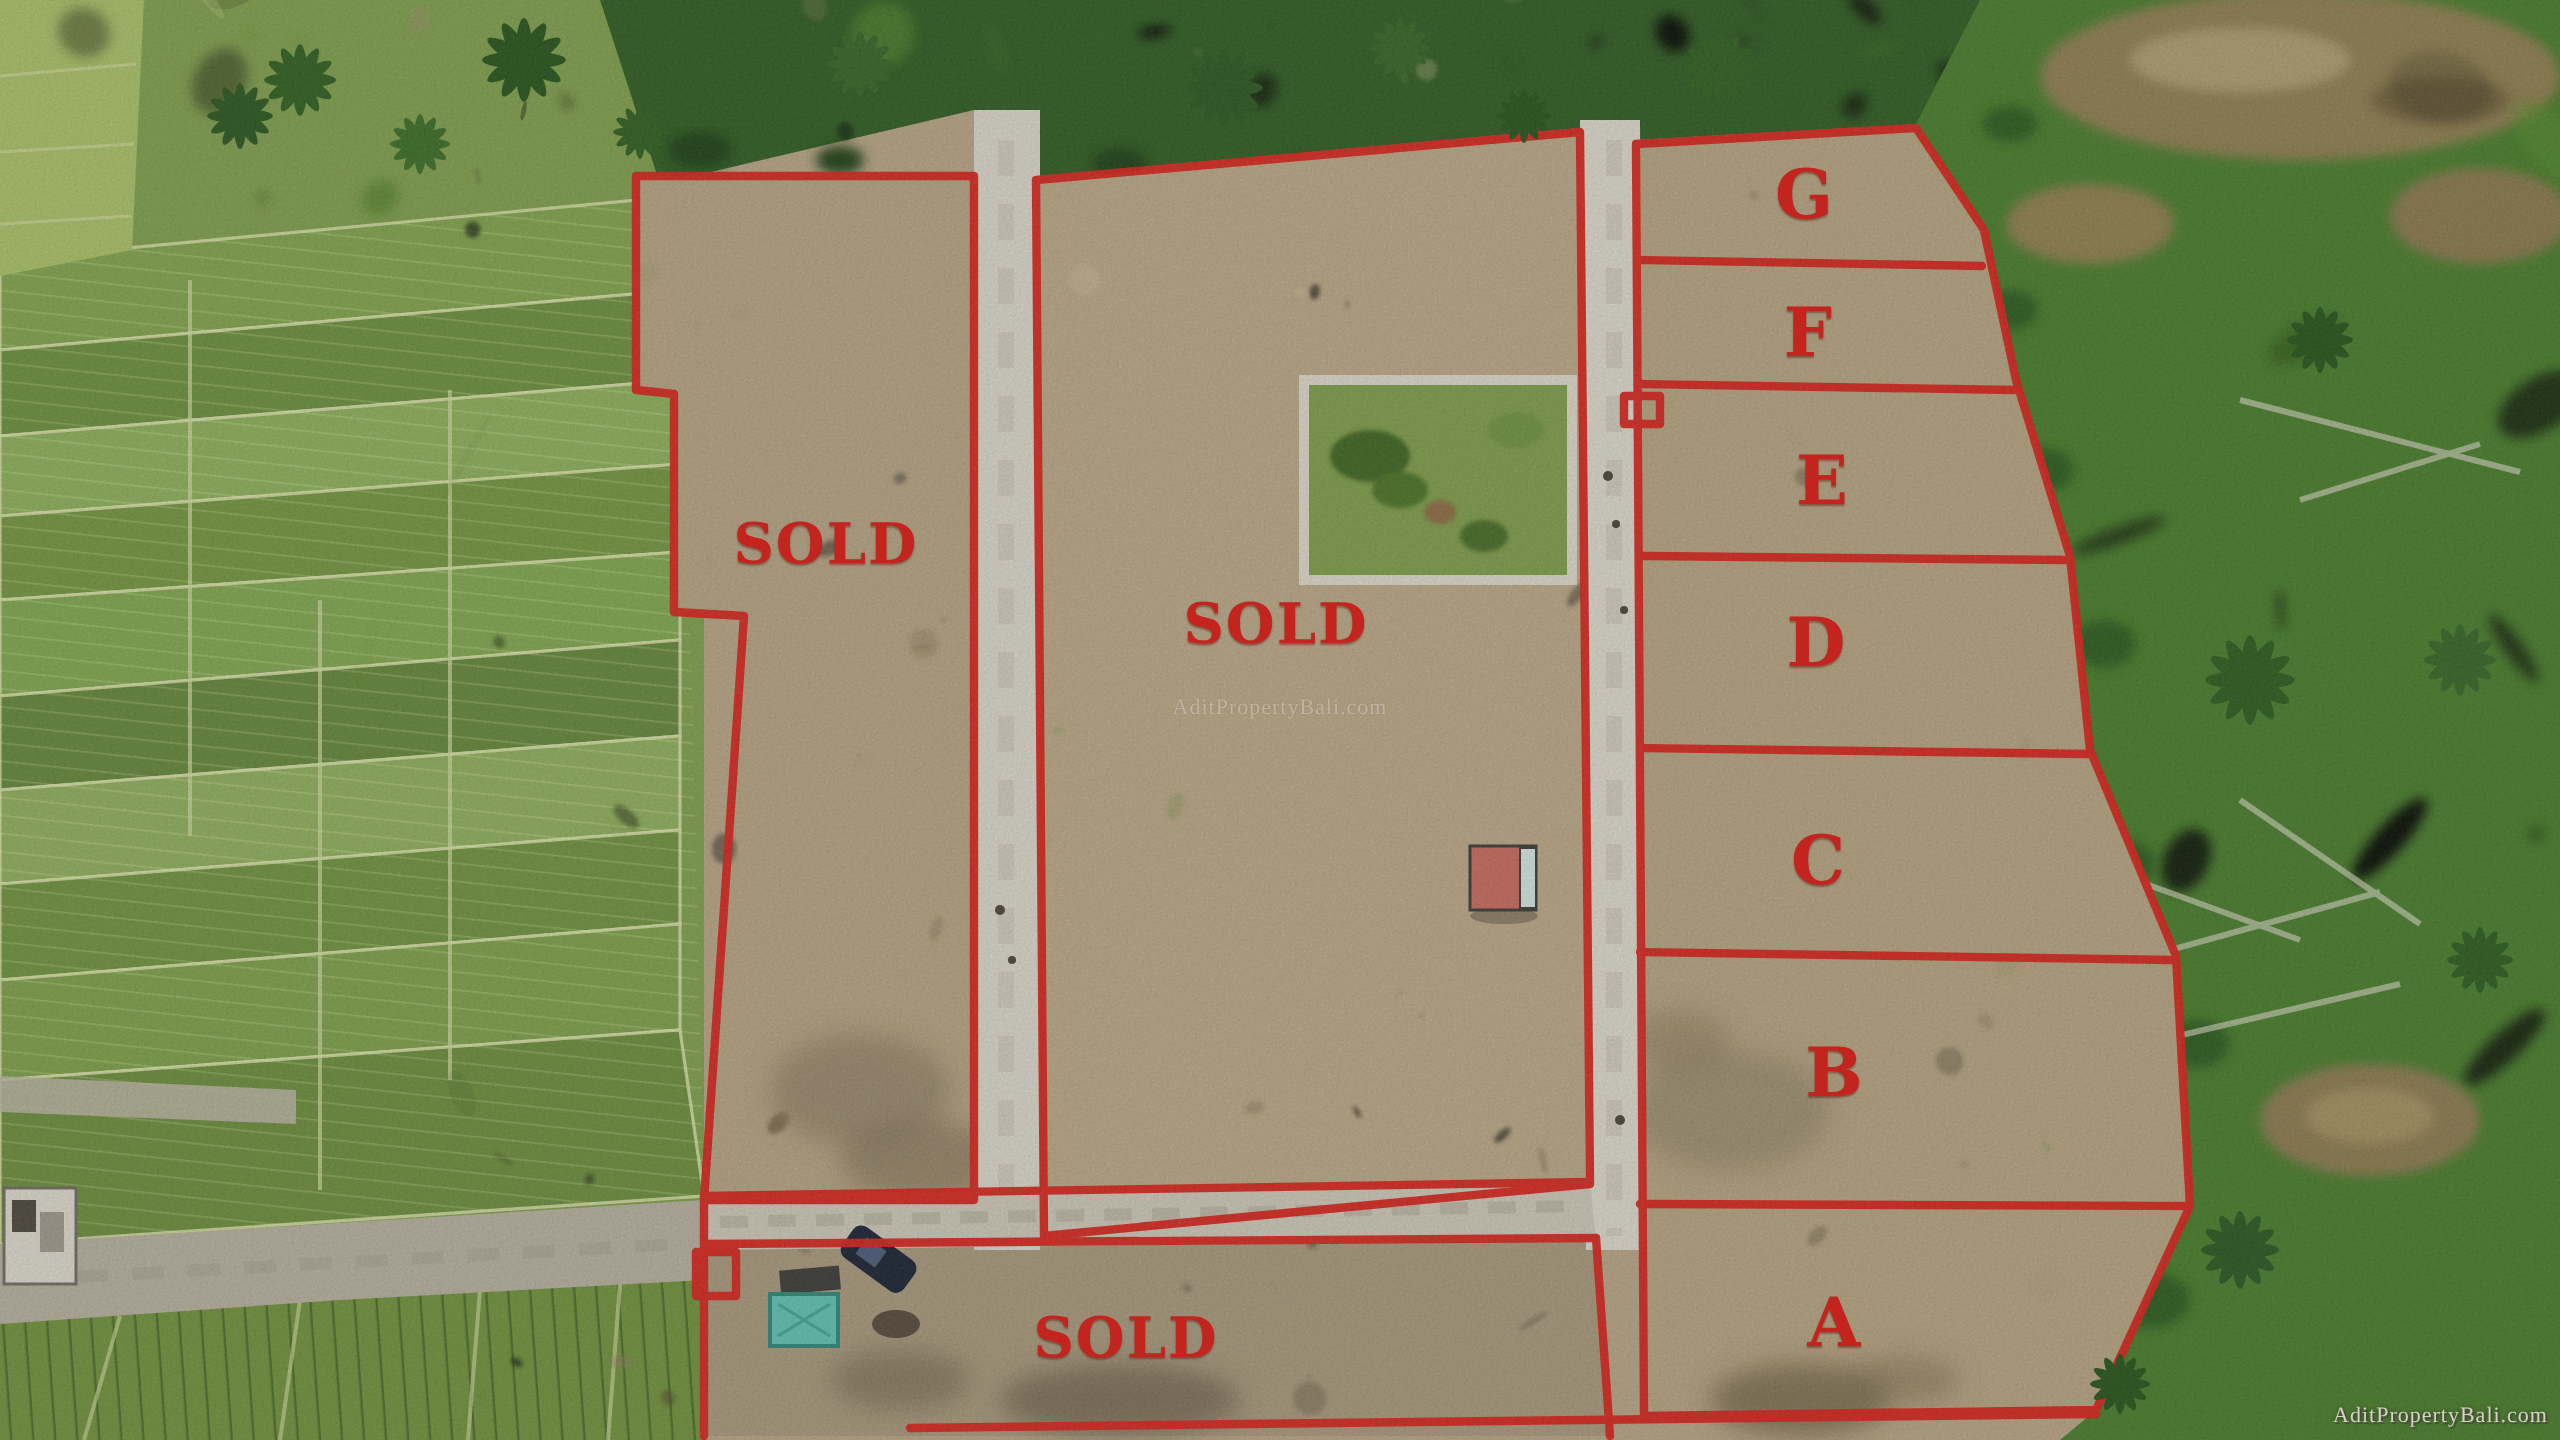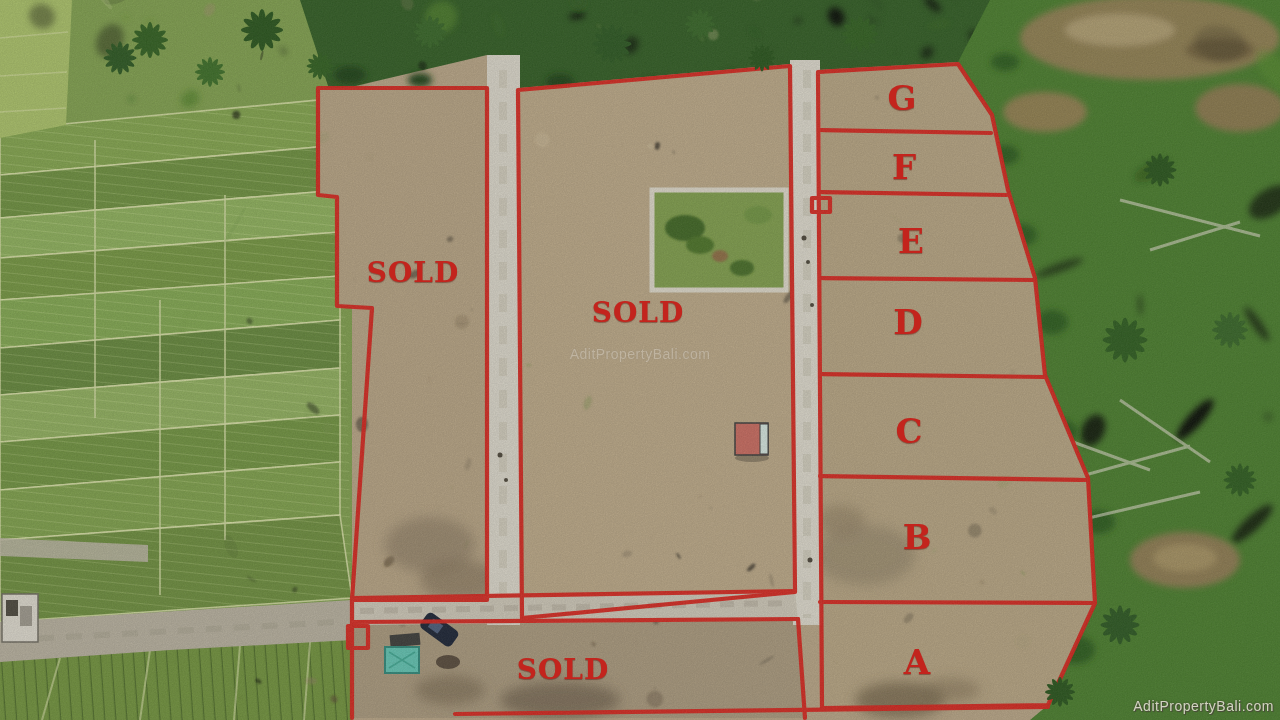--- a/index.html
+++ b/index.html
@@ -5,22 +5,22 @@
   html,body{margin:0;padding:0;background:#111;overflow:hidden;}
   .scene{position:relative;width:1280px;height:720px;overflow:hidden;
          font-family:"DejaVu Sans","Liberation Sans",sans-serif;}
   .scene svg{position:absolute;left:0;top:0;display:block;}
   .lbl{position:absolute;transform:translate(-50%,-50%);
        font-family:"DejaVu Serif","Liberation Serif",serif;font-weight:bold;
        color:#c3241d;text-shadow:0 1px 1px rgba(90,10,5,.45);white-space:nowrap;
        user-select:none;}
   .sold{font-size:28px;letter-spacing:1px;}
   .letter{font-size:34px;}
-  .wm{position:absolute;font-family:Liberation Sans, sans-serif;
-      font-size:14px;letter-spacing:.5px;white-space:nowrap;}
+  .wm{position:absolute;font-family:Liberation Serif, serif;
+      font-size:11px;letter-spacing:.5px;white-space:nowrap;}
   .wm-corner{right:6px;bottom:6px;color:#e9e5da;opacity:.85;
              text-shadow:1px 1px 0 #4a473c,0 0 2px #33321f;}
   .wm-center{left:640px;top:354px;transform:translate(-50%,-50%);
              color:#ffffff;opacity:.26;text-shadow:0 0 1px #555;}
 </style>
 </head>
 <body>
 
 <div class="scene">
 

